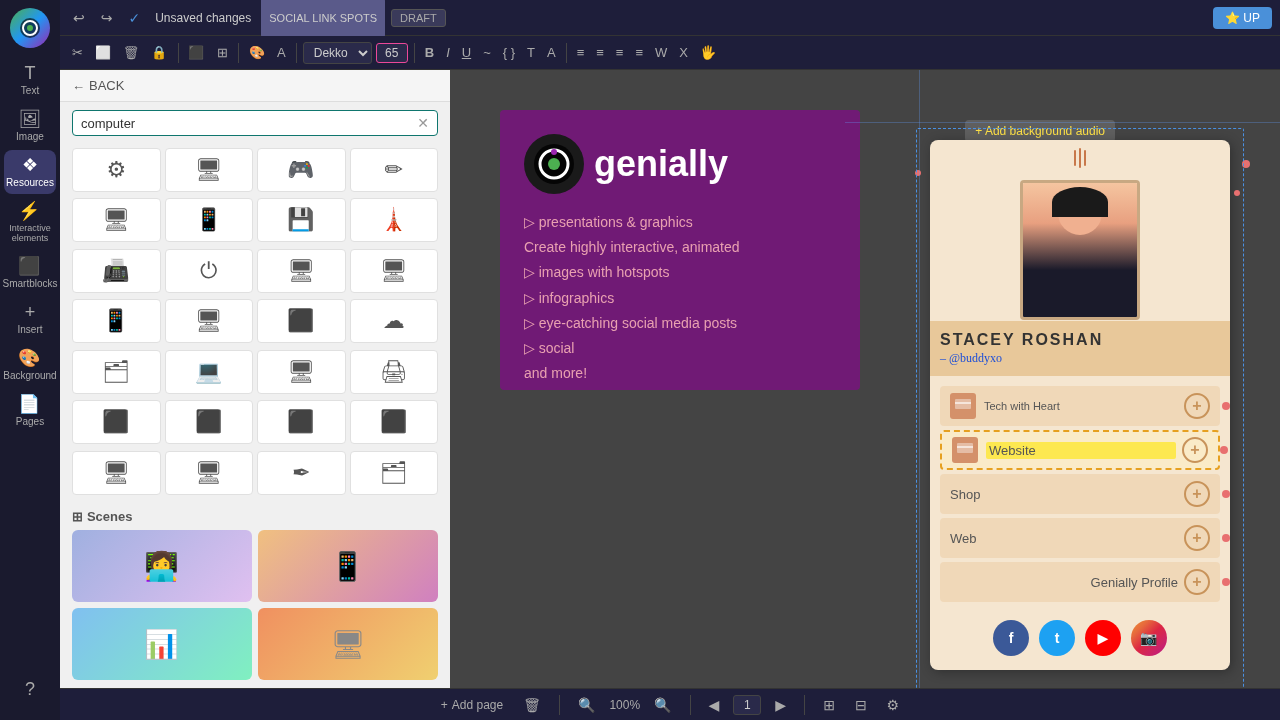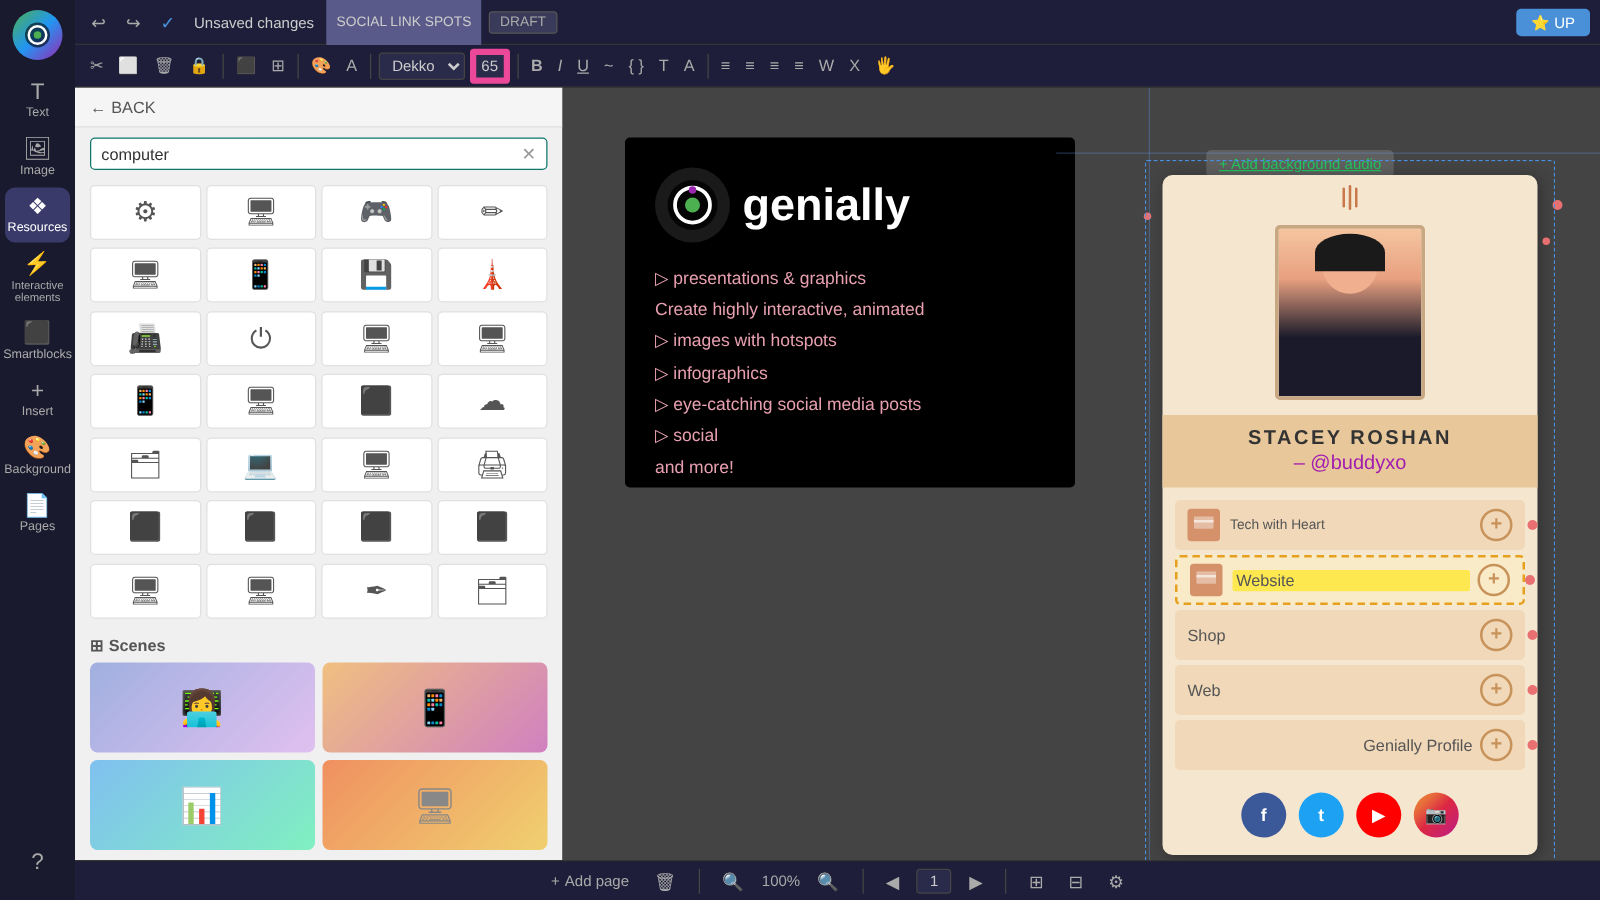--- a/index.html
+++ b/index.html
@@ -94,21 +94,21 @@
       background: none; border: none;
       color: #aaa; cursor: pointer; font-size: 13px; padding: 3px 4px;
       border-radius: 3px;
     }
     .font-select {
       background: #2a2a4a; border: 1px solid #444; color: #ccc;
       padding: 2px 6px; border-radius: 3px; font-size: 12px;
       cursor: pointer;
     }
     .font-size-input {
-      background: #2a2a4a; border: 5px solid #ec4899; color: #ccc;
+      background: #2a2a4a; border: 1px solid #ec4899; color: #ccc;
       width: 32px; padding: 2px 4px; border-radius: 3px; font-size: 12px; text-align: center;
     }
     .divider { width: 1px; height: 20px; background: #444; margin: 0 2px; }
 
     
     .body-row {
       flex: 1;
       display: flex;
       overflow: hidden;
     }
@@ -180,21 +180,21 @@
       justify-content: center;
     }
 
     
     .genially-card {
       position: absolute;
       left: 50px;
       top: 40px;
       width: 360px;
       height: 280px;
-      background: #000000;
+      background: #701a75;
       border-radius: 4px;
       padding: 24px;
       cursor: pointer;
     }
     .genially-logo-row {
       display: flex; align-items: center; gap: 10px; margin-bottom: 16px;
     }
     .genially-logo {
       width: 60px; height: 60px;
       background: #1a1a1a;
@@ -390,21 +390,21 @@
           <div>▷ presentations &amp; graphics</div>
           <div>Create highly interactive, animated</div>
           <div>▷ images with hotspots</div>
           <div>▷ infographics</div>
           <div>▷ eye-catching social media posts</div>
           <div>▷ social</div>
           <div>and more!</div>
         </div>
       </div>
 
-      <div style="position:absolute; top: 50px; right: 165px; background: rgba(255,255,255,0.15); border-radius: 4px; padding: 4px 10px; color: #22c55e; font-size: 12px; cursor:pointer;text-decoration:underline;">
+      <div style="position:absolute; top: 50px; right: 165px; background: rgba(255,255,255,0.15); border-radius: 4px; padding: 4px 10px; color: #fde047; font-size: 12px; cursor:pointer;">
         + Add background audio
       </div>
 
       <div style="position: absolute; right: 50px; top: 70px; width: 300px; background: #f5e6d0; border-radius: 8px; overflow: visible; box-shadow: 2px 2px 12px rgba(0,0,0,0.3);">
 
         <div style="position:absolute; right: -20px; top: 20px; width: 8px; height: 8px; background:#e87070; border-radius:50%;"></div>
         <div style="position:absolute; right: -10px; top: 50px; width: 6px; height: 6px; background:#e87070; border-radius:50%;"></div>
         <div style="position:absolute; left: -15px; top: 30px; width: 6px; height: 6px; background:#e87070; border-radius:50%;"></div>
 
         <div style="padding: 20px 20px 0; display:flex; flex-direction:column; align-items:center; position:relative;">
@@ -422,23 +422,23 @@
               <div style="position:relative;">
                 <div style="width:44px; height:44px; background:#f0b090; border-radius:50%; position:relative; z-index:2;"></div>
 
                 <div style="position:absolute; top:-4px; left:-6px; width:56px; height:30px; background:#1a1a1a; border-radius:50% 50% 0 0; z-index:3;"></div>
               </div>
             </div>
           </div>
 
         </div>
 
-        <div style="background:#e8c89a; padding:10px; text-align:center; margin-top:12px;">
+        <div style="background:#e8c89a; padding:10px; margin-top:1px;">
           <div style="font-size:16px; font-weight:bold; color:#333; letter-spacing:2px;">STACEY ROSHAN</div>
-          <div style="font-size:16px; color:#a21caf; margin-top:2px;">– @buddyxo</div>
+          <div style="font-size:12px; color:#1d4ed8; margin-top:2px;font-family:Liberation Serif, serif;">– @buddyxo</div>
         </div>
 
         <div style="padding: 6px 10px 4px;">
 
           <div style="display:flex; align-items:center; background:#f0d8b8; border-radius:4px; margin:4px 0; padding:7px 10px; position:relative;">
             <div style="width:26px; height:26px; background:#d4916a; border-radius:3px; margin-right:8px; display:flex; align-items:center; justify-content:center;">
               <svg width="16" height="14" viewBox="0 0 16 14">
                   <rect x="0" y="0" width="16" height="10" rx="1" fill="#fff" opacity="0.4"></rect>
                   <rect x="0" y="3" width="16" height="2" fill="#fff" opacity="0.6"></rect>
                 </svg>

